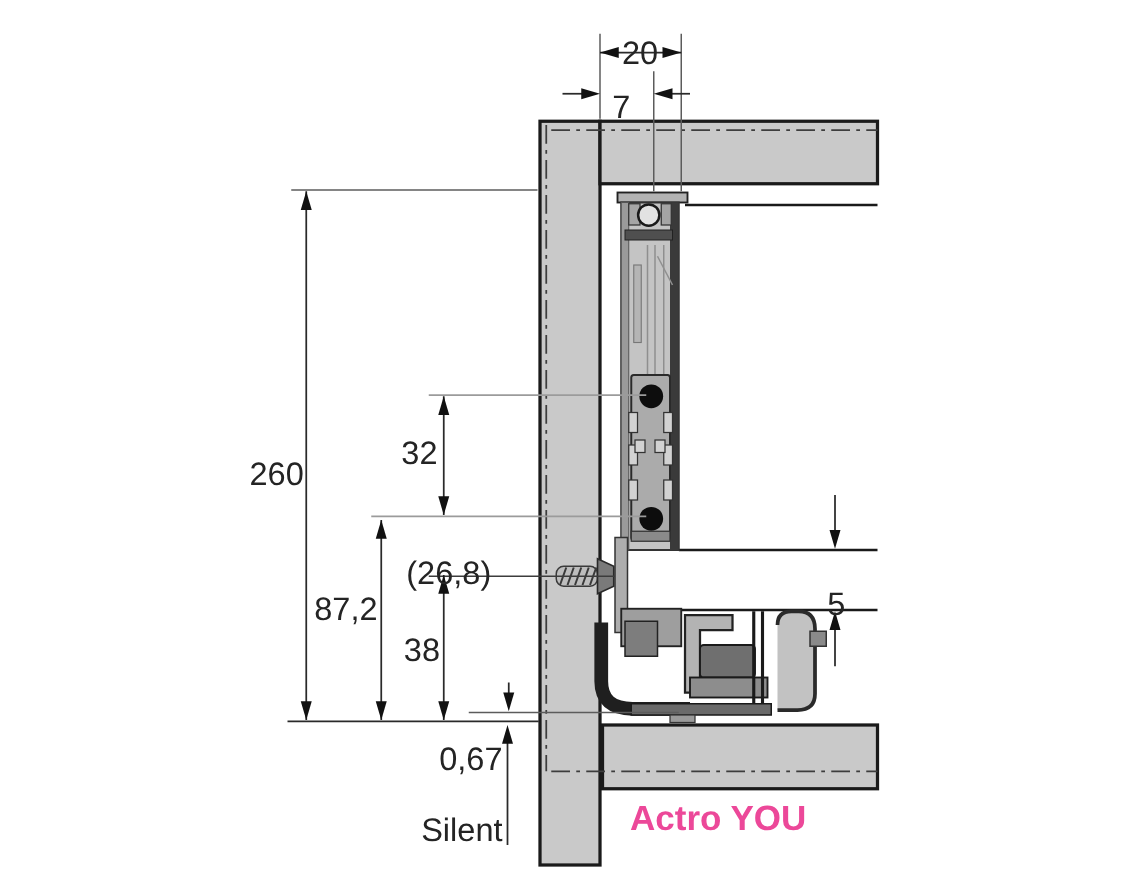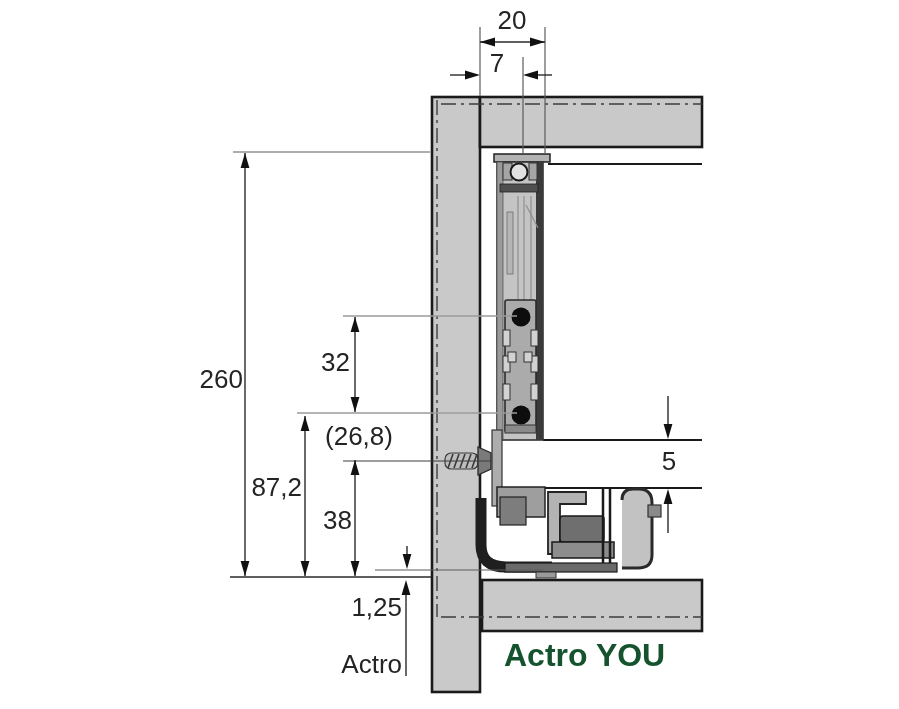--- a/index.html
+++ b/index.html
@@ -11,27 +11,27 @@
     overflow:hidden;
   }
   .canvas svg{position:absolute;left:0;top:0;}
   .lbl{
     position:absolute;
     font-size:26px;
     color:#242424;
     white-space:nowrap;
     line-height:1;
   }
-  .lbl.center{transform:translate(-50%,-50%);}
+  .lbl.center{transform:translate(-50%,-50%);margin-top:22px;}
   .lbl.right{transform:translate(-100%,-50%);}
   .lbl.left{transform:translate(0,-50%);}
   .product{
     font-weight:bold;
-    font-size:32px;
-    color:#14532d;
+    font-size:28px;
+    color:#ec4899;
   }
 </style>
 </head>
 <body>
 
 <div class="canvas">
 
 <svg width="899" height="709" viewBox="0 0 899 709">
 
   <g>
@@ -160,17 +160,17 @@
 </svg>
 
   <div class="lbl center" style="left:512px;top:20px">20</div>
   <div class="lbl center" style="left:497px;top:63px">7</div>
   <div class="lbl right" style="left:243px;top:379px">260</div>
   <div class="lbl right" style="left:350px;top:362px">32</div>
   <div class="lbl center" style="left:359px;top:436px">(26,8)</div>
   <div class="lbl right" style="left:302px;top:487px">87,2</div>
   <div class="lbl right" style="left:352px;top:520px">38</div>
   <div class="lbl center" style="left:669px;top:461px">5</div>
-  <div class="lbl right" style="left:402px;top:607px">1,25</div>
-  <div class="lbl right" style="left:402px;top:664px">Actro</div>
+  <div class="lbl right" style="left:402px;top:607px">0,67</div>
+  <div class="lbl right" style="left:402px;top:664px">Silent</div>
   <div class="lbl left product" style="left:504px;top:655px">Actro YOU</div>
 
 </div>
 
 </body></html>

